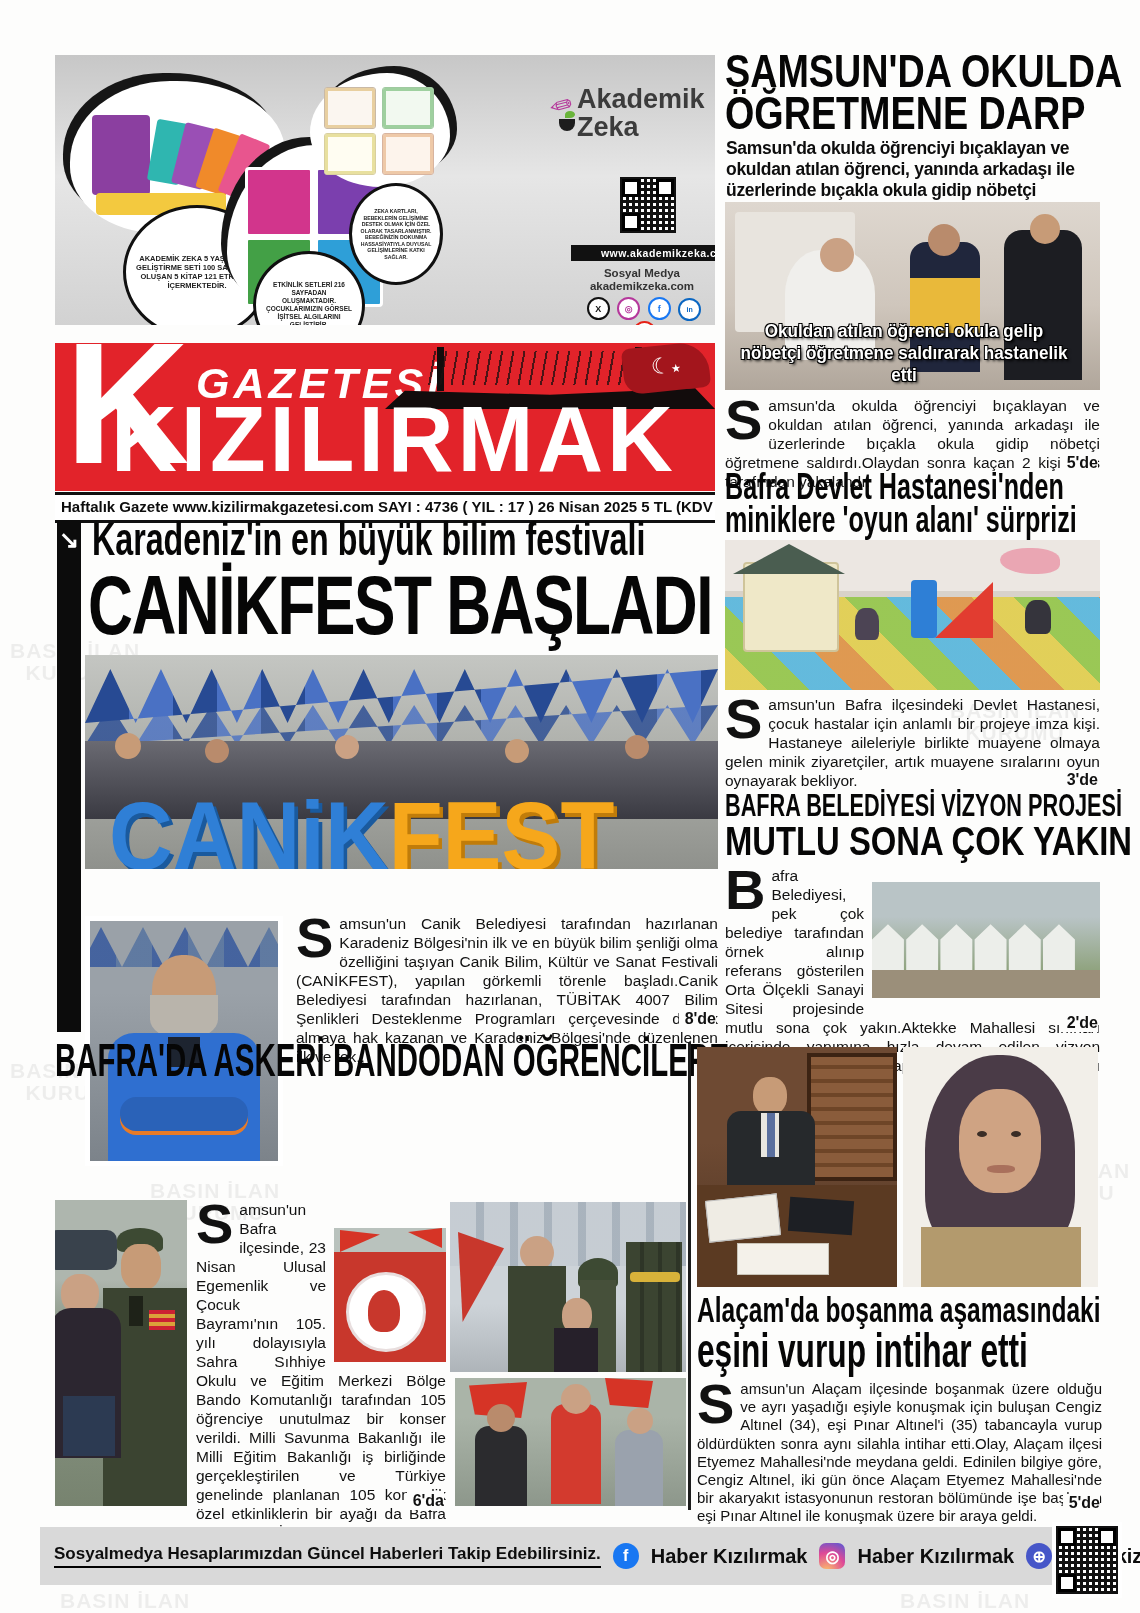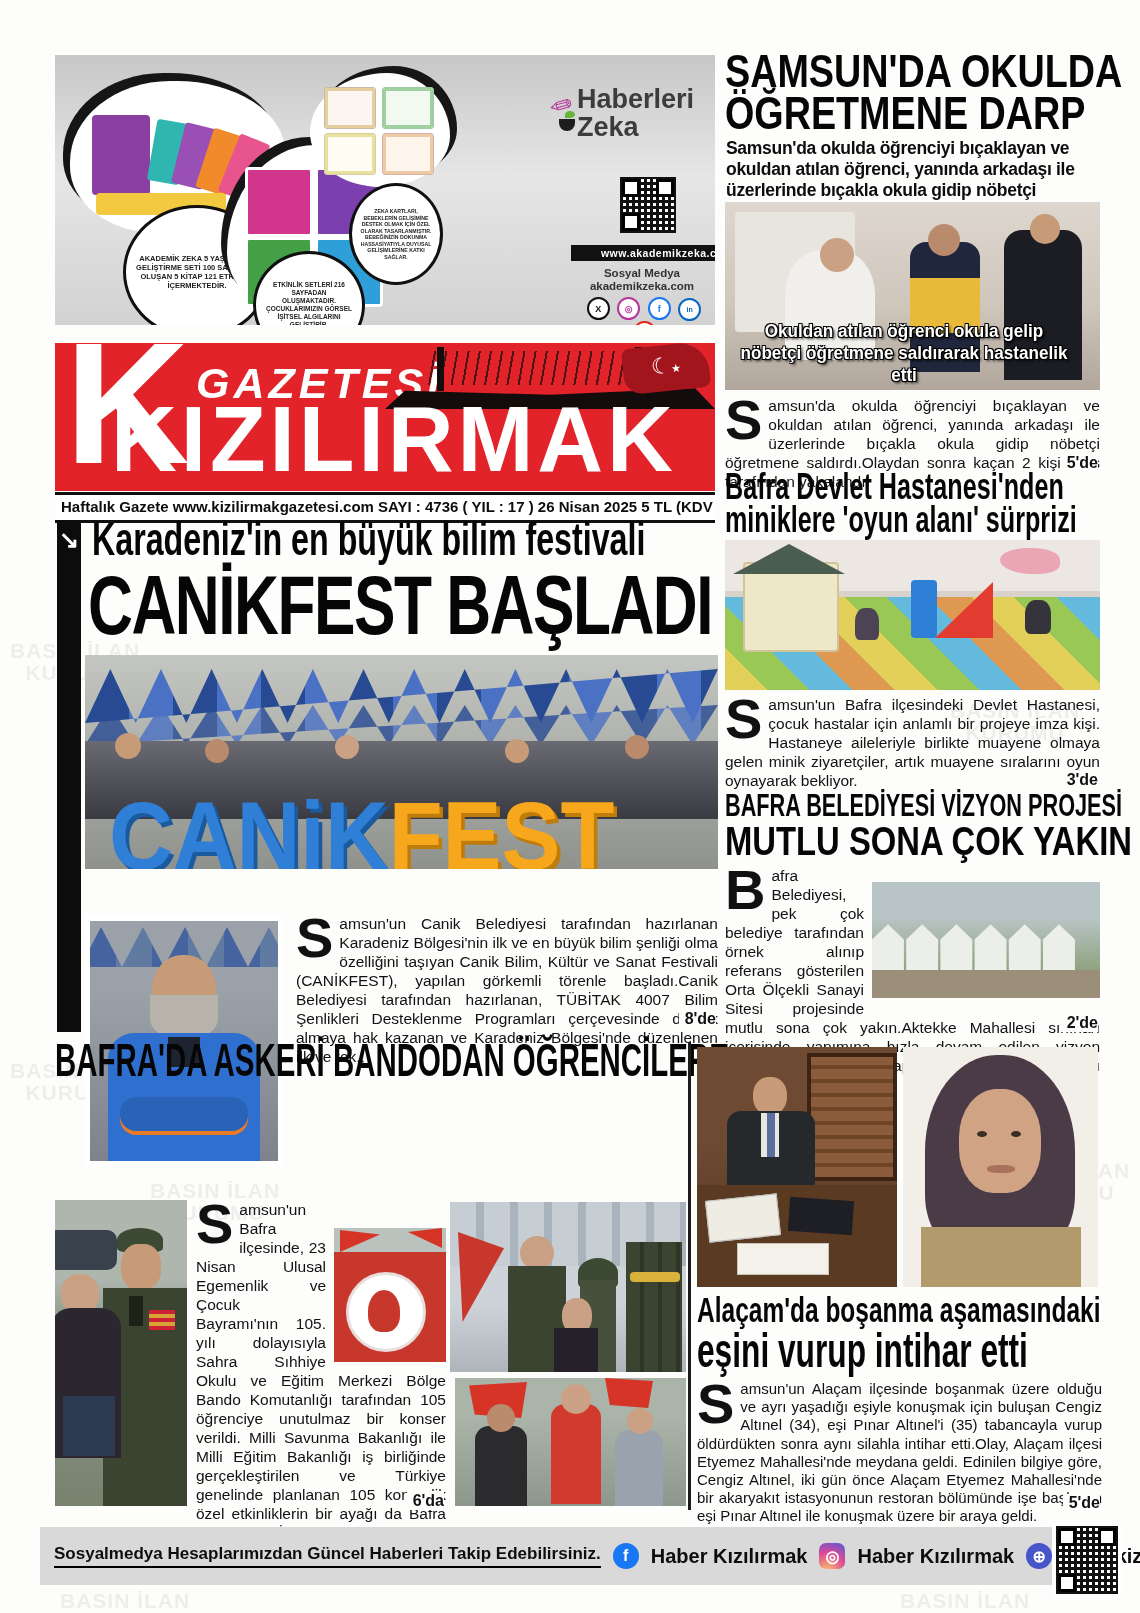--- a/index.html
+++ b/index.html
@@ -94,21 +94,21 @@
       <div class="abs" style="left:14px;top:60px;width:50px;height:40px;background:#fffdf2;border:1px solid #d8cf9f;border-radius:3px;box-shadow:inset 0 0 0 3px #e8e09f;"></div>
       <div class="abs" style="left:72px;top:60px;width:50px;height:40px;background:#fdf4ec;border:1px solid #d8b49f;border-radius:3px;box-shadow:inset 0 0 0 3px #eec9a8;"></div>
     </div>
     <div class="bubble" style="left:294px;top:128px;width:72px;height:80px;font-size:5.2px;line-height:6.5px;padding:8px;border-width:3px;">
         <span>ZEKA KARTLARI, BEBEKLERİN GELİŞİMİNE DESTEK OLMAK İÇİN ÖZEL OLARAK TASARLANMIŞTIR. BEBEĞİNİZİN DOKUNMA HASSASİYATIYLA DUYUSAL GELİŞİMLERİNE KATKI SAĞLAR.</span>
       </div>
 
     <div class="abs" style="left:496px;top:30px;width:160px;">
       <span class="abs" style="left:-2px;top:4px;font-size:26px;color:#b5379b;transform:rotate(120deg);">✎</span>
       <div style="padding-left:26px;font-size:27px;line-height:28px;font-weight:bold;color:#3c3c3c;letter-spacing:0;">
-        <span>Haberleri</span><br>
+        <span>Akademik</span><br>
         <span>Zeka</span>
       </div>
       <div class="abs" style="left:8px;top:34px;width:16px;height:12px;background:#1d1d1d;border-radius:0 0 8px 8px;"></div>
       <div class="abs" style="left:14px;top:26px;width:10px;height:7px;background:#69b43a;border-radius:50% 50% 50% 0;"></div>
     </div>
     <div class="qr" style="left:565px;top:122px;width:56px;height:56px;">
       <span class="eye" style="left:2px;top:2px;"></span>
         <span class="eye" style="right:2px;top:2px;"></span>
         <span class="eye" style="left:2px;bottom:2px;"></span>
     </div>

